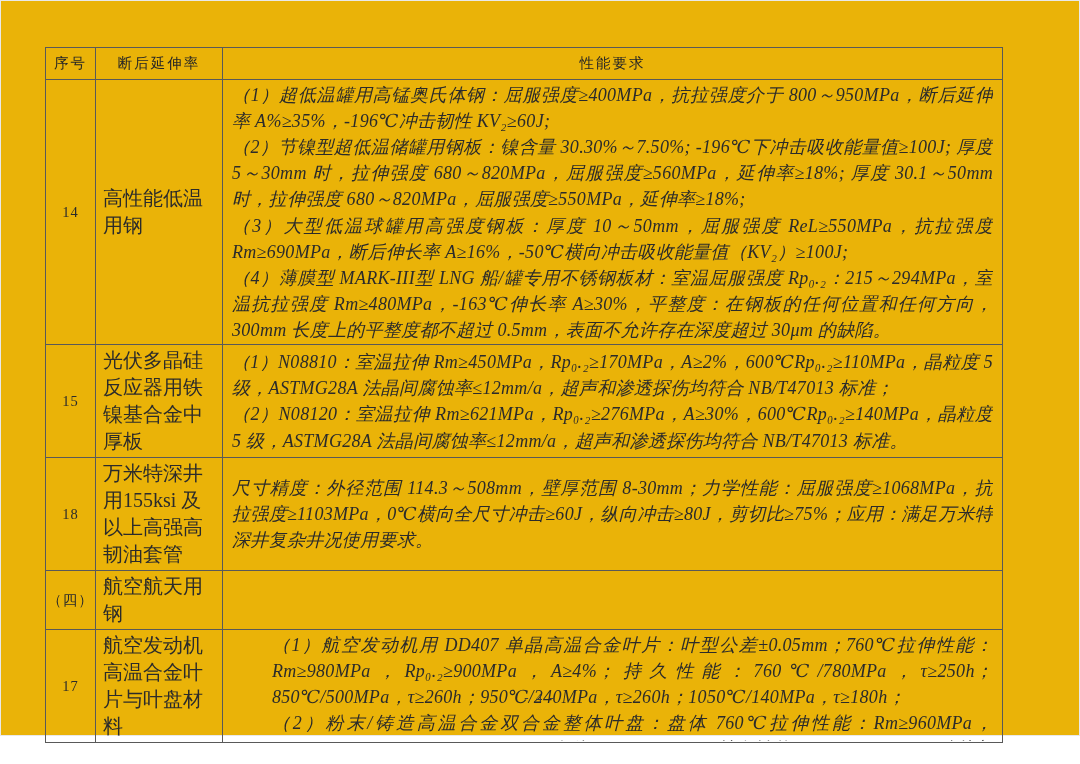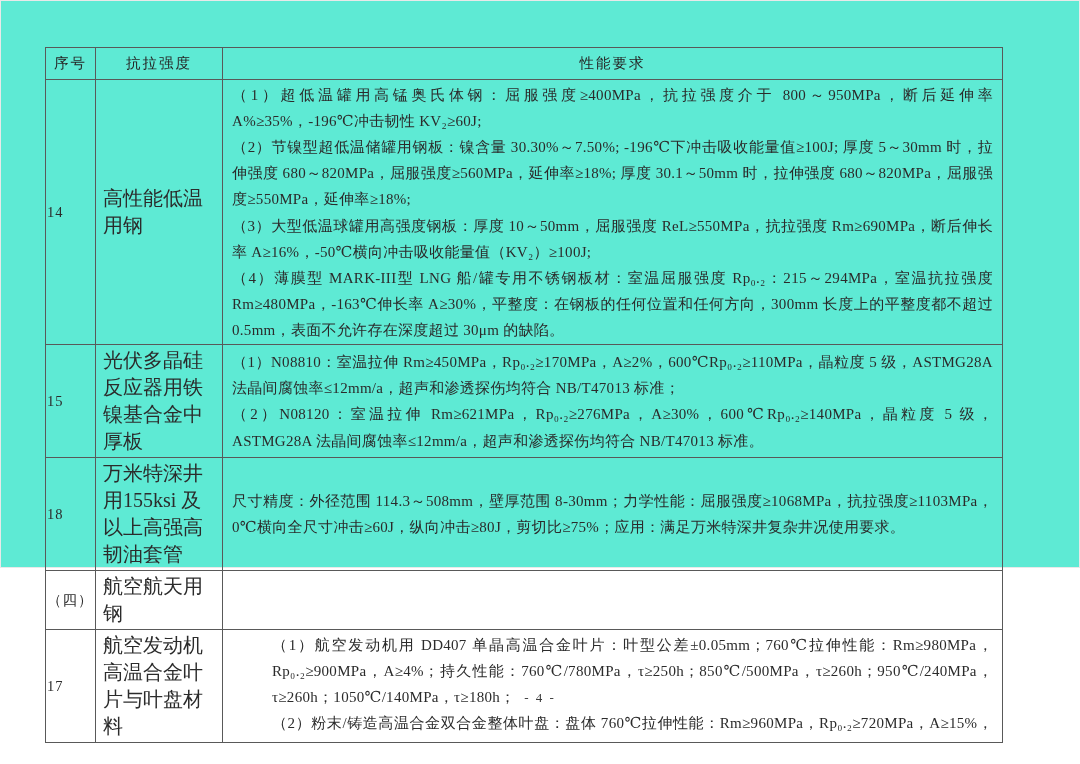--- a/index.html
+++ b/index.html
@@ -10,22 +10,22 @@
   body {
     width: 1080px;
     height: 764px;
     font-family: "Liberation Serif", "DejaVu Serif", serif;
     color: #2b2b2b;
     overflow: hidden;
   }
   .page {
     position: relative;
     width: 1080px;
-    height: 568px;
-    background: #5eead4;
+    height: 736px;
+    background: #eab308;
     box-shadow: inset 0 0 0 1px #e9e9e9;
   }
   table.materials {
     position: absolute;
     left: 45px;
     top: 47px;
     width: 957px;
     border-collapse: collapse;
     table-layout: fixed;
   }
@@ -39,33 +39,35 @@
     font-weight: normal;
   }
   th.hdr {
     height: 29px;
     font-size: 14.5px;
     text-align: center;
     letter-spacing: 2px;
     color: #262626;
   }
   td.no {
+    text-align: center;
     font-size: 14.5px;
     letter-spacing: 1px;
   }
   td.name {
     padding: 2px 7px;
     font-size: 20px;
     line-height: 27px;
     text-align: left;
   }
   td.req {
     padding: 1px 9px;
-    font-size: 15px;
+    font-size: 18px;
     line-height: 26.2px;
+    font-style: italic;
   }
   td.req .clip {
     overflow: hidden;
   }
   .para {
     text-align: justify;
     text-justify: inter-ideograph;
     letter-spacing: 0.3px;
   }
   tr.r14 { height: 265px; }
@@ -95,21 +97,21 @@
 
   <table class="materials">
     <colgroup>
         <col class="c1">
         <col class="c2">
         <col class="c3">
       </colgroup>
     <thead>
       <tr>
         <th class="hdr">序号</th>
-        <th class="hdr">抗拉强度</th>
+        <th class="hdr">断后延伸率</th>
         <th class="hdr">性能要求</th>
       </tr>
     </thead>
     <tbody>
       <tr class="r14">
         <td class="no">14</td>
         <td class="name">高性能低温用钢</td>
         <td class="req">
           <div class="clip">
             <div class="para">（1）超低温罐用高锰奥氏体钢：屈服强度≥400MPa，抗拉强度介于 800～950MPa，断后延伸率 A%≥35%，-196℃冲击韧性 KV₂≥60J;</div>

